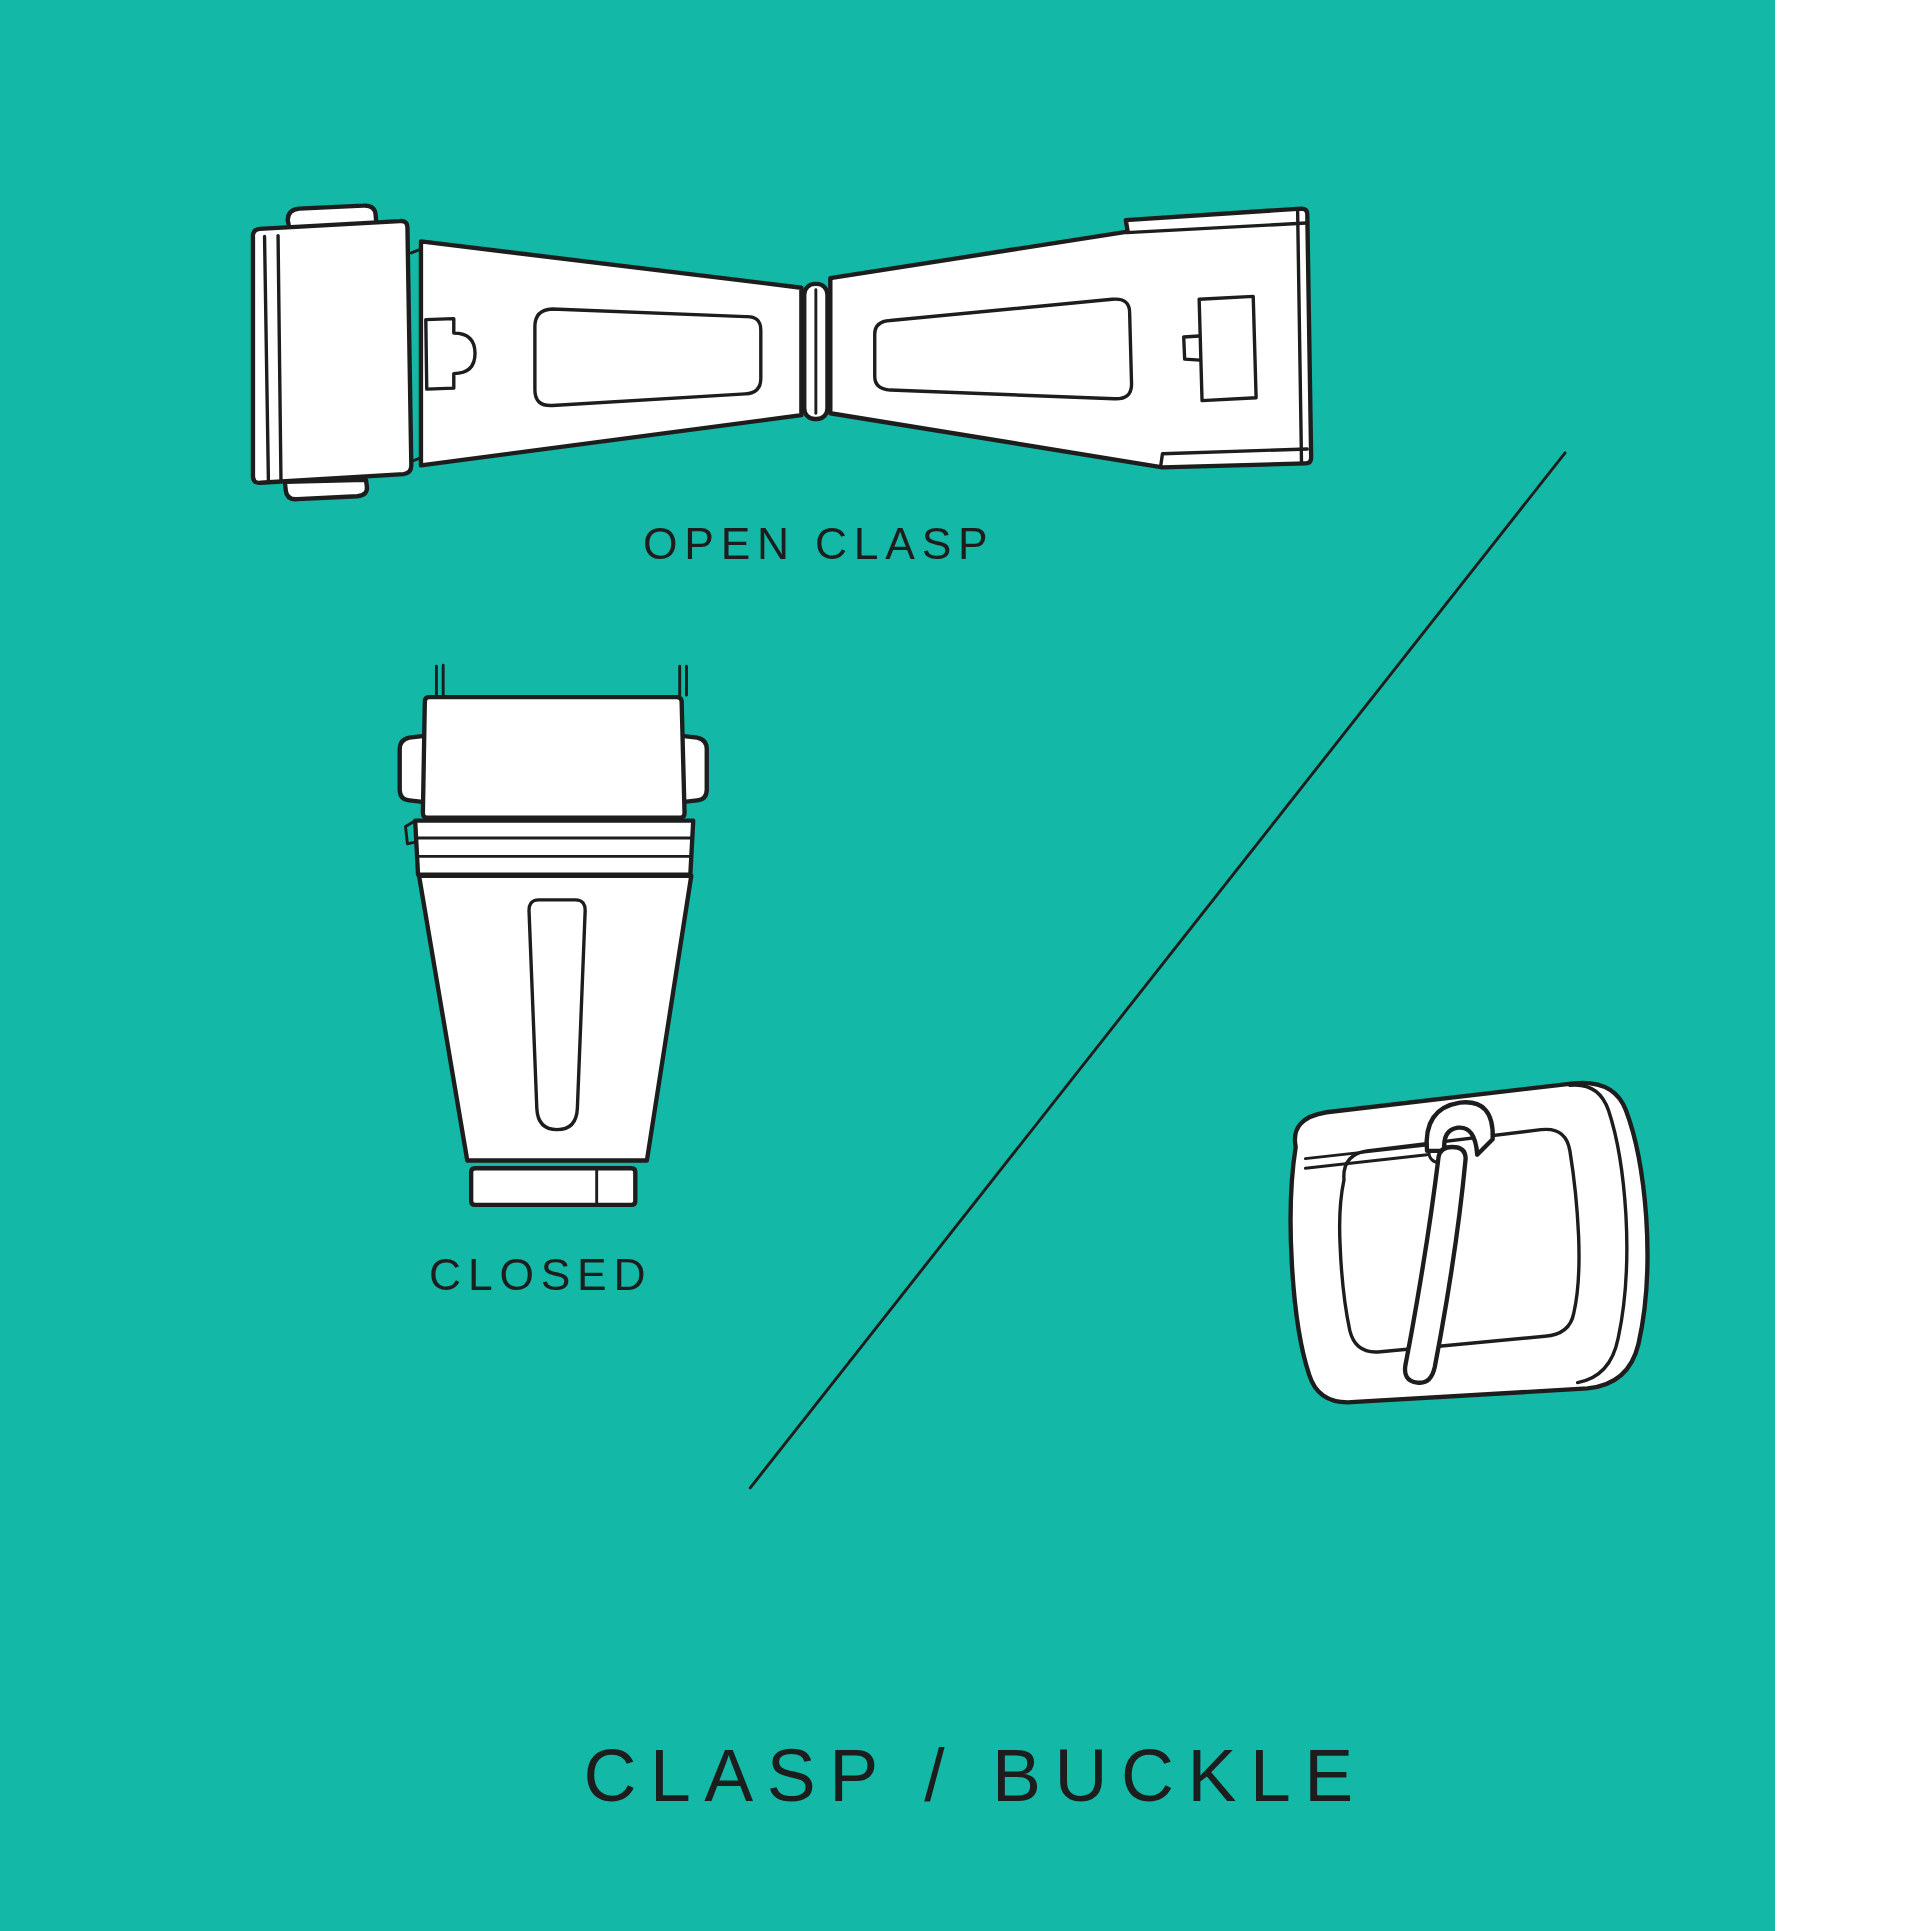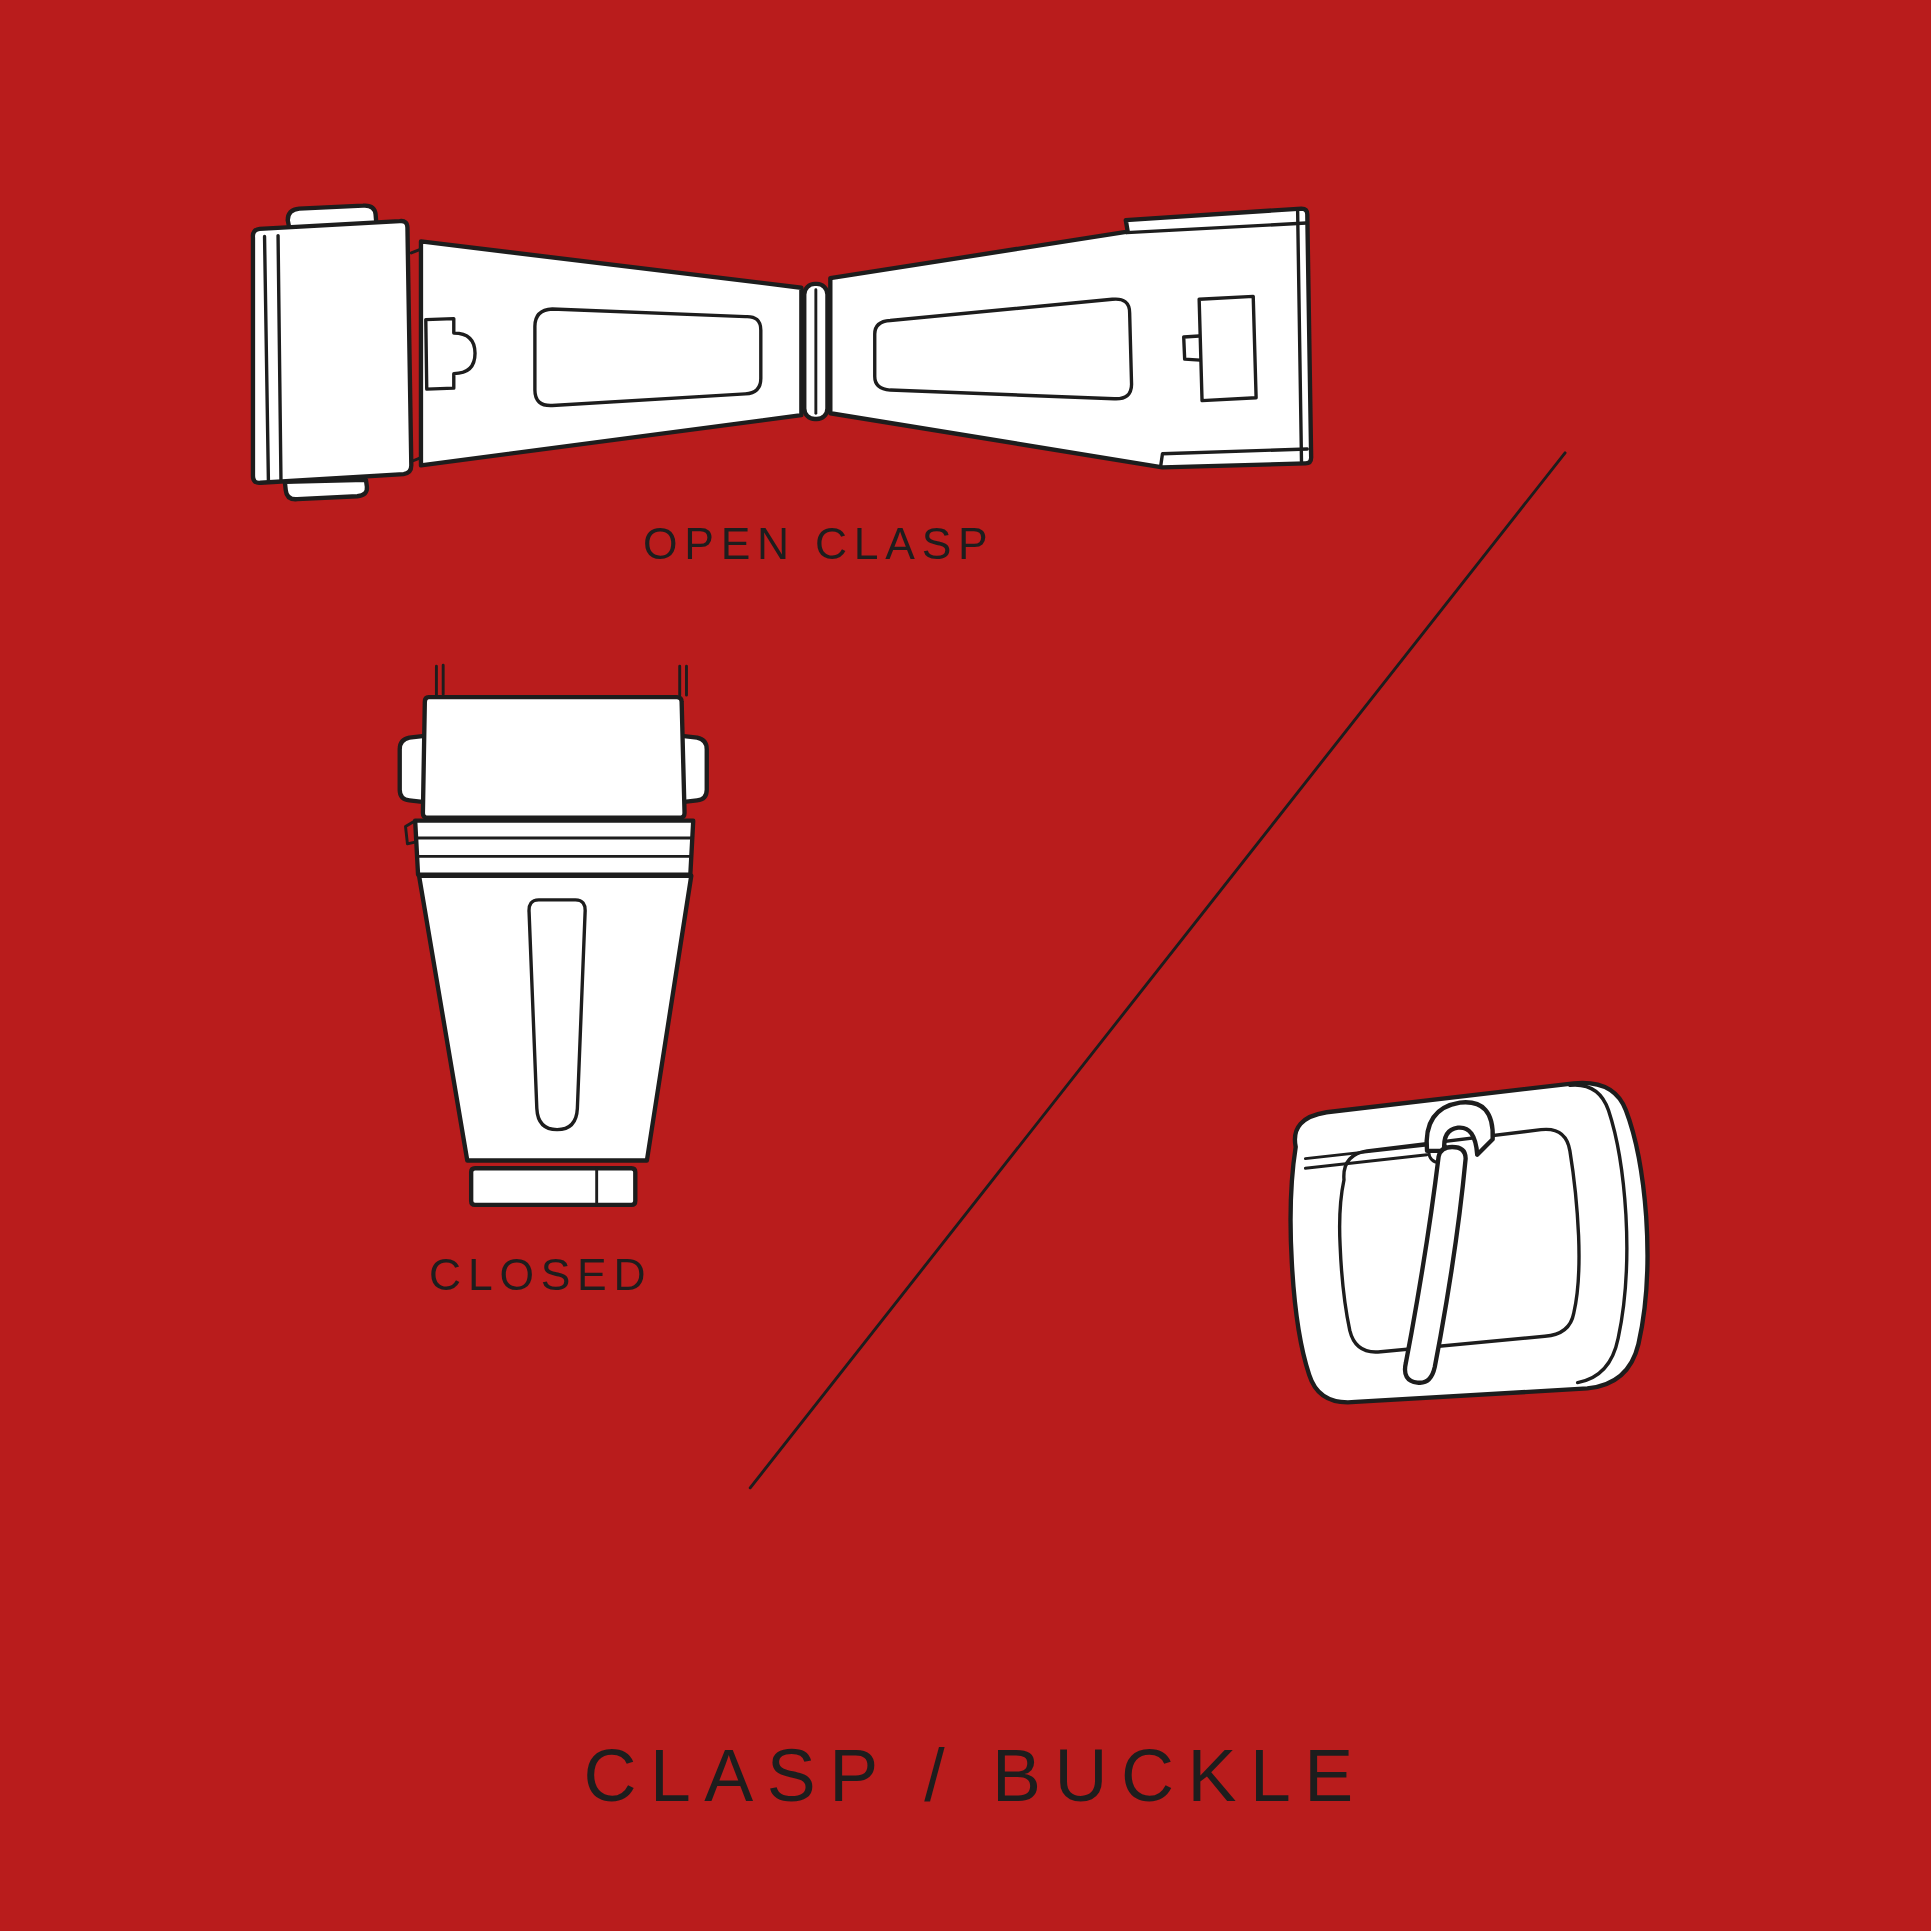--- a/index.html
+++ b/index.html
@@ -1,20 +1,20 @@
 <!DOCTYPE html>
 <html><head>
 <meta charset="utf-8">
 <style>
   html,body{margin:0;padding:0;background:#ffffff;}
   .canvas{
     position:relative;
-    width:1931px;
+    width:1775px;
     height:1931px;
-    background:#b91c1c;
+    background:#14b8a6;
     font-family:"Liberation Sans", sans-serif;
     overflow:hidden;
     text-align:center;
   }
   svg{position:absolute;left:0;top:0;}
   .outline{fill:#ffffff;stroke:#1d1d1d;stroke-width:4.5;stroke-linejoin:round;stroke-linecap:round;}
   .detail{fill:none;stroke:#1d1d1d;stroke-width:3.5;stroke-linejoin:round;stroke-linecap:round;}
   .thin{fill:none;stroke:#1d1d1d;stroke-width:3;stroke-linejoin:round;stroke-linecap:round;}
   .label-text{
     fill:#1d1d1d;

